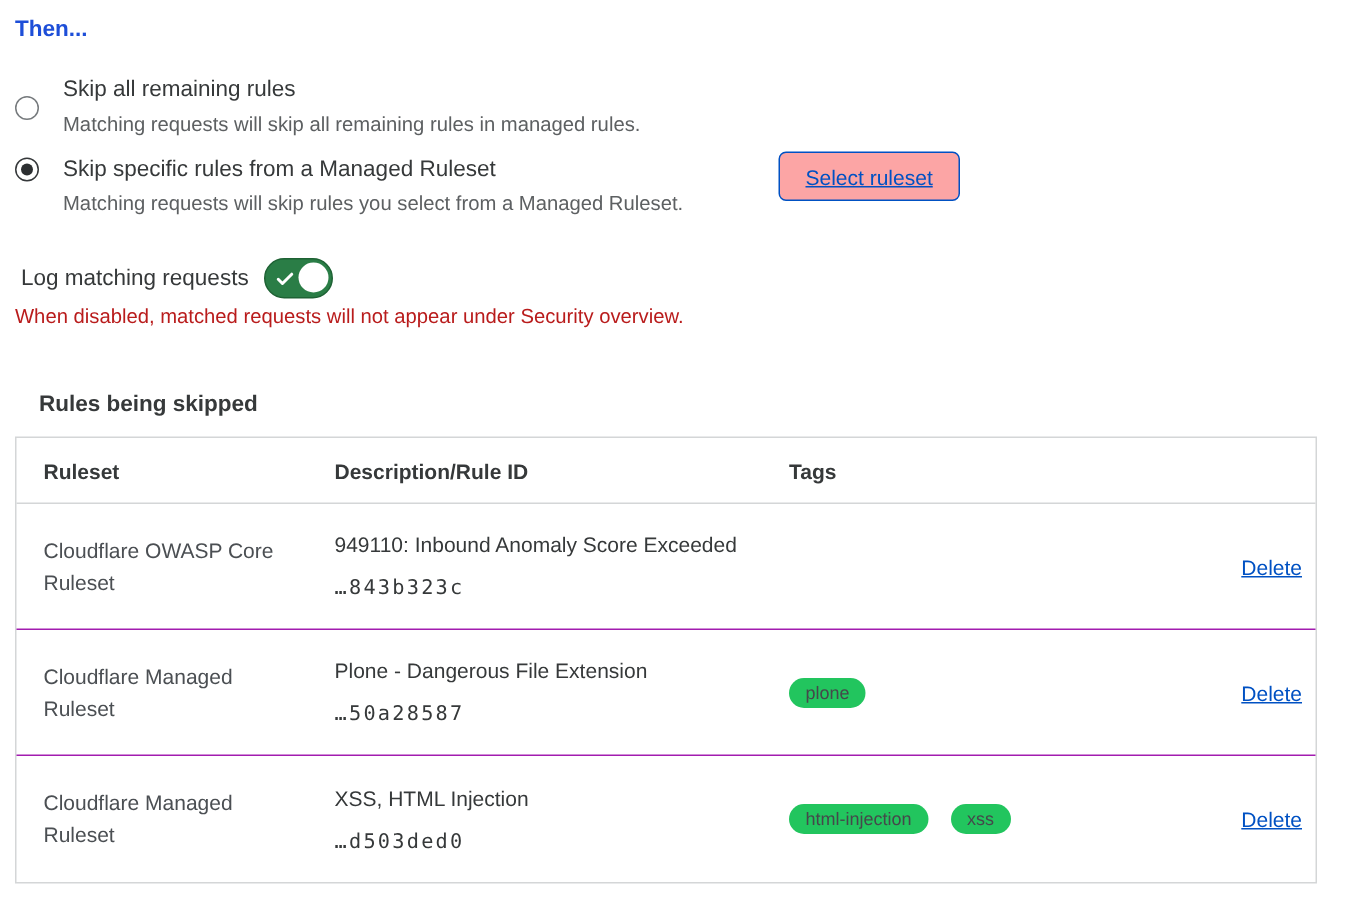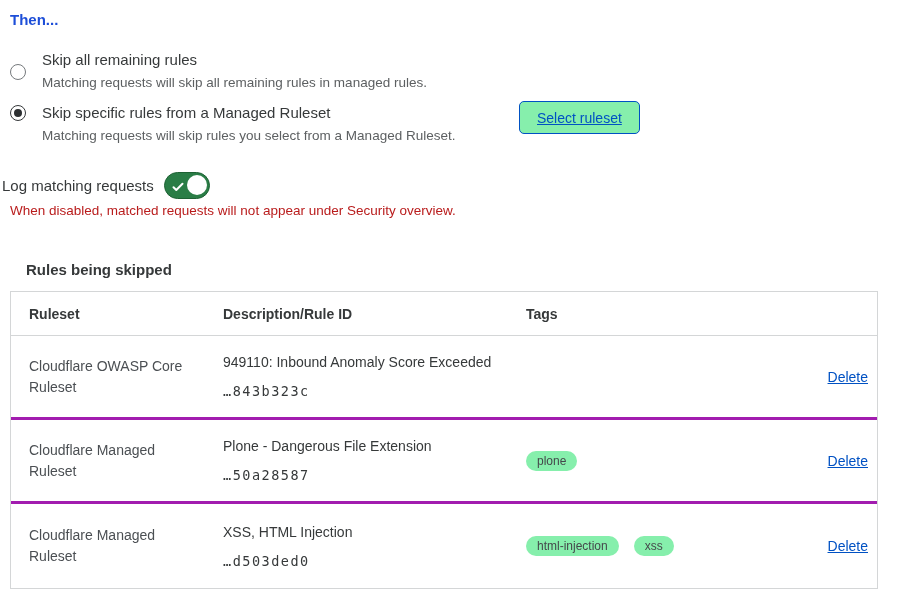--- a/index.html
+++ b/index.html
@@ -31,28 +31,28 @@
     width: 8px; height: 8px; border-radius: 50%;
     background: #2c2f31; transform: translate(-50%, -50%);
   }
   .option-text { margin-left: 16px; }
   .option-label { font-size: 15px; line-height: 18px; color: #36393a; }
   .option-desc { font-size: 13.5px; line-height: 16px; color: #5d6062; margin-top: 6px; }
 
   .select-ruleset-btn {
     position: absolute; left: 519px; top: 101px;
     height: 33px; padding: 0 17px;
-    background: #86efac; border: 1px solid #0051c3; border-radius: 5px;
+    background: #fca5a5; border: 1px solid #0051c3; border-radius: 5px;
     font-family: "Liberation Sans", sans-serif;
     font-size: 14px; color: #0051c3; text-decoration: underline;
     cursor: pointer;
   }
 
   
-  .log-row { position: absolute; left: 2px; top: 172px; display: flex; align-items: center; }
+  .log-row { position: absolute; left: 14px; top: 172px; display: flex; align-items: center; }
   .log-label { font-size: 15px; color: #36393a; margin-right: 10px; }
   .toggle {
     position: relative; width: 46px; height: 27px;
     background: #2a7d46; border: 1.5px solid #1e6234; border-radius: 14px;
     cursor: pointer; display: inline-block;
   }
   .toggle-check {
     position: absolute; left: 7px; top: 6px; width: 12px; height: 12px;
   }
   .toggle-knob {
@@ -70,36 +70,36 @@
     font-size: 15px; font-weight: 700; color: #36393a;
   }
   .rules-table {
     position: absolute; left: 10px; top: 291px; width: 868px;
     border: 1px solid #d4d6d7; background: #fff;
   }
   .trow {
     display: grid;
     grid-template-columns: 194px 303px 273px 120px;
     align-items: center;
-    border-bottom: 3px solid #a21caf;
+    border-bottom: 1px solid #a21caf;
   }
   .trow:last-child { border-bottom: none; }
   .thead { height: 44px; border-bottom: 1px solid #d4d6d7; }
   .tbody-row { height: 84px; }
   .cell { padding-left: 18px; font-size: 14px; color: #36393a; }
   .cell-header { font-weight: 700; font-size: 14px; color: #36393a; }
   .cell-ruleset { color: #4b4f53; line-height: 21px; padding-right: 14px; }
   .cell-desc .desc-line { font-size: 14px; color: #36393a; line-height: 16px; }
   .cell-desc .rule-id {
     font-family: "DejaVu Sans Mono", monospace;
     font-size: 13.5px; letter-spacing: 1.5px; color: #36393a; margin-top: 13px;
   }
   .cell-tags { display: flex; gap: 15px; flex-wrap: wrap; }
   .tag-pill {
-    background: #86efac; color: #45484b;
+    background: #22c55e; color: #45484b;
     font-size: 12px; line-height: 14px;
     padding: 3px 11px; border-radius: 10px; white-space: nowrap;
   }
   .cell-action { text-align: right; padding-right: 33px; padding-left: 0; }
   .delete-link { font-size: 14px; color: #0051c3; text-decoration: underline; cursor: pointer; }
 </style>
 </head>
 <body>
 
 <div class="page">

